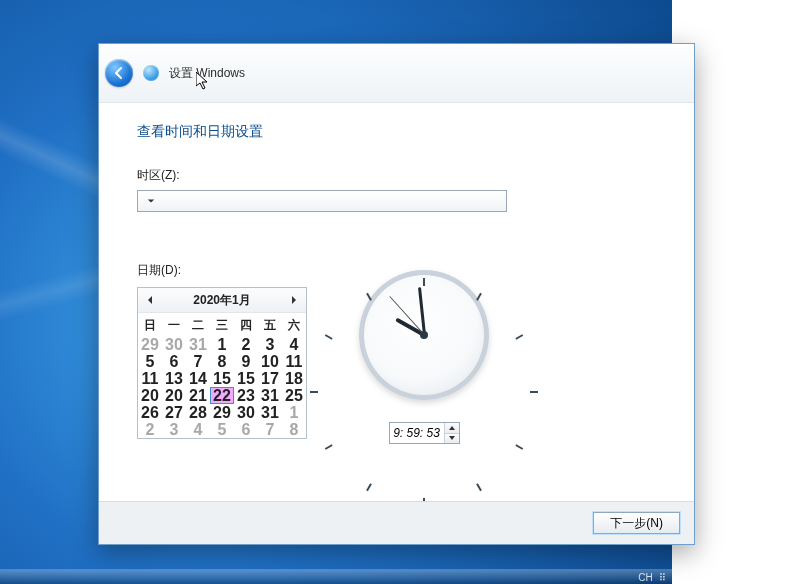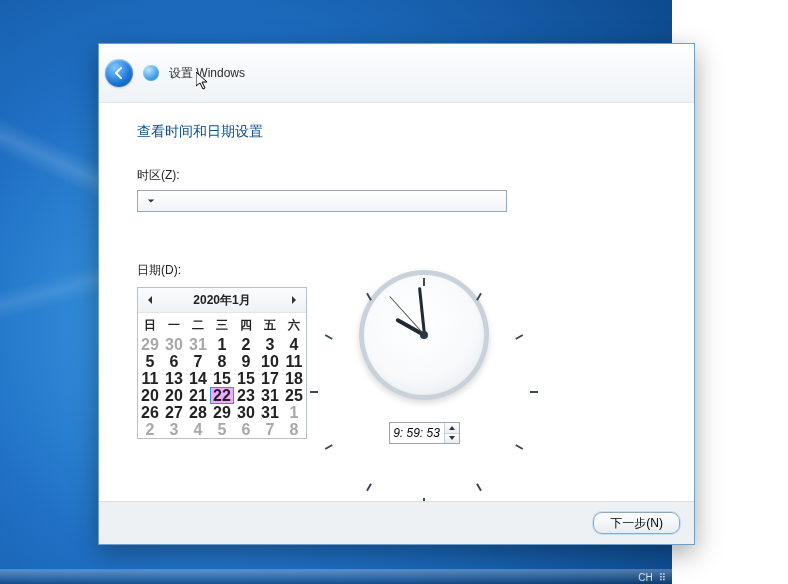--- a/index.html
+++ b/index.html
@@ -253,21 +253,21 @@
     align-items: center;
     justify-content: flex-end;
     padding-right: 14px;
   }
   .next-btn {
     height: 22px;
     padding: 0 16px;
     border: 1px solid #8fa8bf;
     background: linear-gradient(to bottom, #fefefe, #e7ecf0);
     font-size: 12px;
-    border-radius: 9px;
+    border-radius: 0;
     box-shadow: 0 0 0 1px #bfe0ff;
     cursor: pointer;
     font-family: inherit;
   }
   .cursor {
     position: absolute;
     left: 196px; top: 72px;
     pointer-events: none;
   }
 </style>

